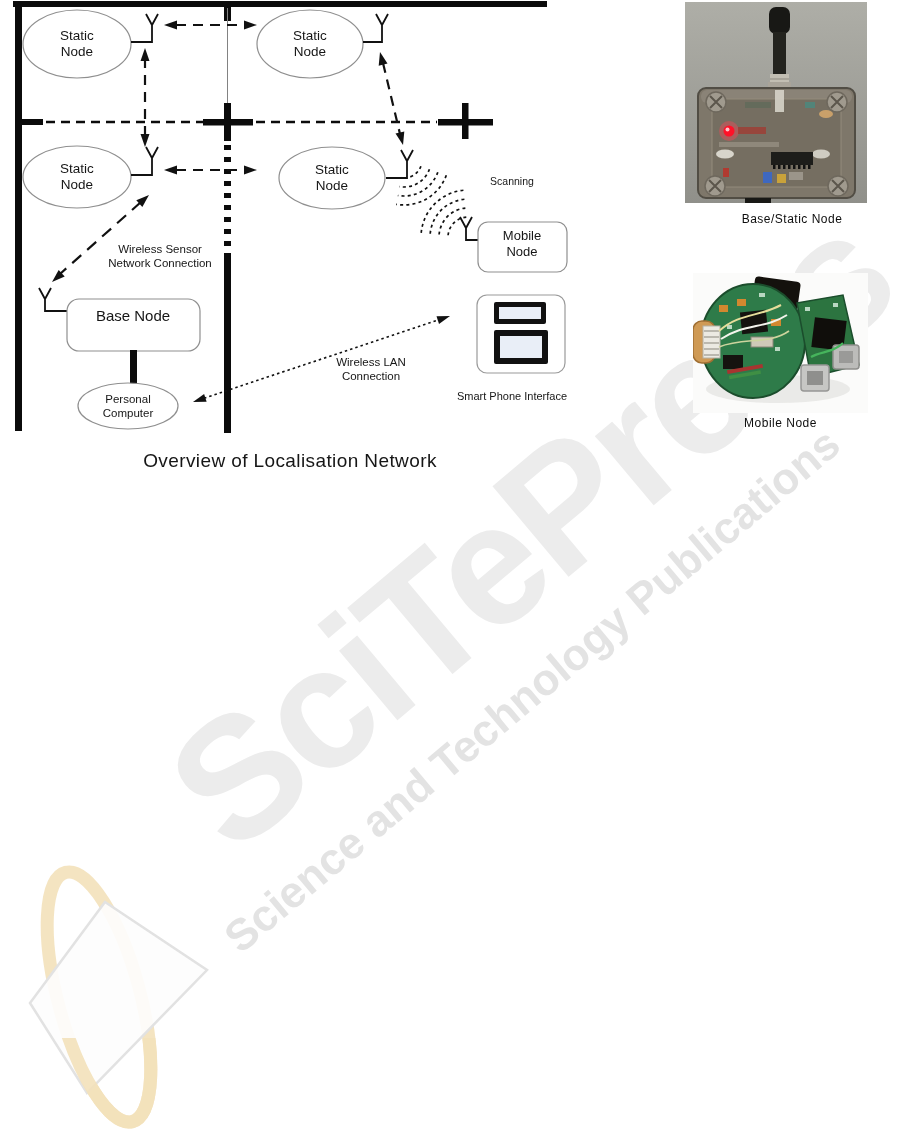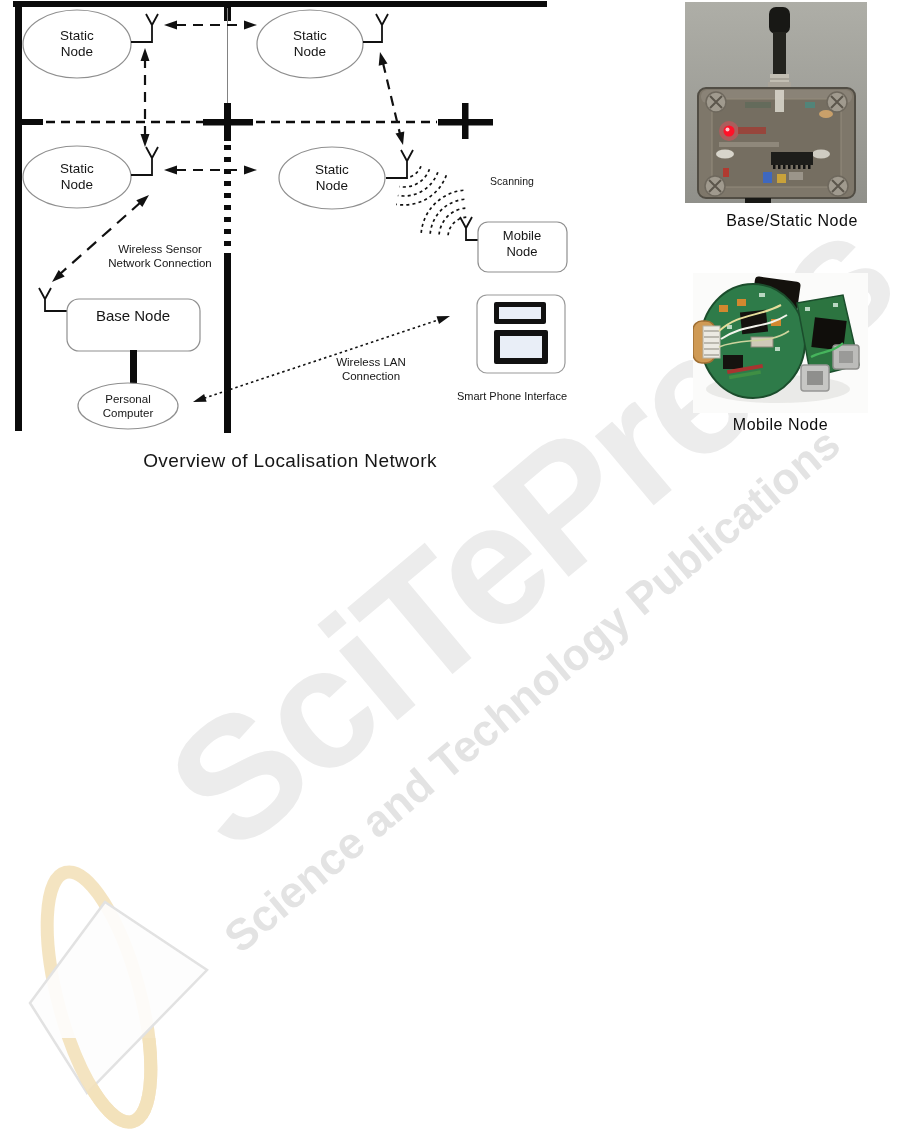--- a/index.html
+++ b/index.html
@@ -20,21 +20,21 @@
   #logo{left:18px;top:848px;z-index:0;}
   
   #diagram{left:0;top:0;z-index:2;text-decoration:underline;}
   svg text{fill:#161616;font-family:"Liberation Sans", sans-serif;}
   
   .photo{z-index:2;}
   #photo-base{left:685px;top:2px;width:182px;height:201px;}
   #photo-mobile{left:693px;top:273px;width:175px;height:140px;}
   .photo-caption{
     position:absolute;z-index:2;text-align:center;
-    font-size:16px;color:#0d0d0d;letter-spacing:0.5px;white-space:nowrap;
+    font-size:12px;color:#0d0d0d;letter-spacing:0.5px;white-space:nowrap;
   }
   #caption-base{left:692px;top:212px;width:200px;}
   #caption-mobile{left:693px;top:416px;width:175px;}
 </style>
 </head>
 <body>
 
 <div class="layer" id="wm-big">SciTePress</div>
 <div class="layer" id="wm-small">Science and Technology Publications</div>
 

